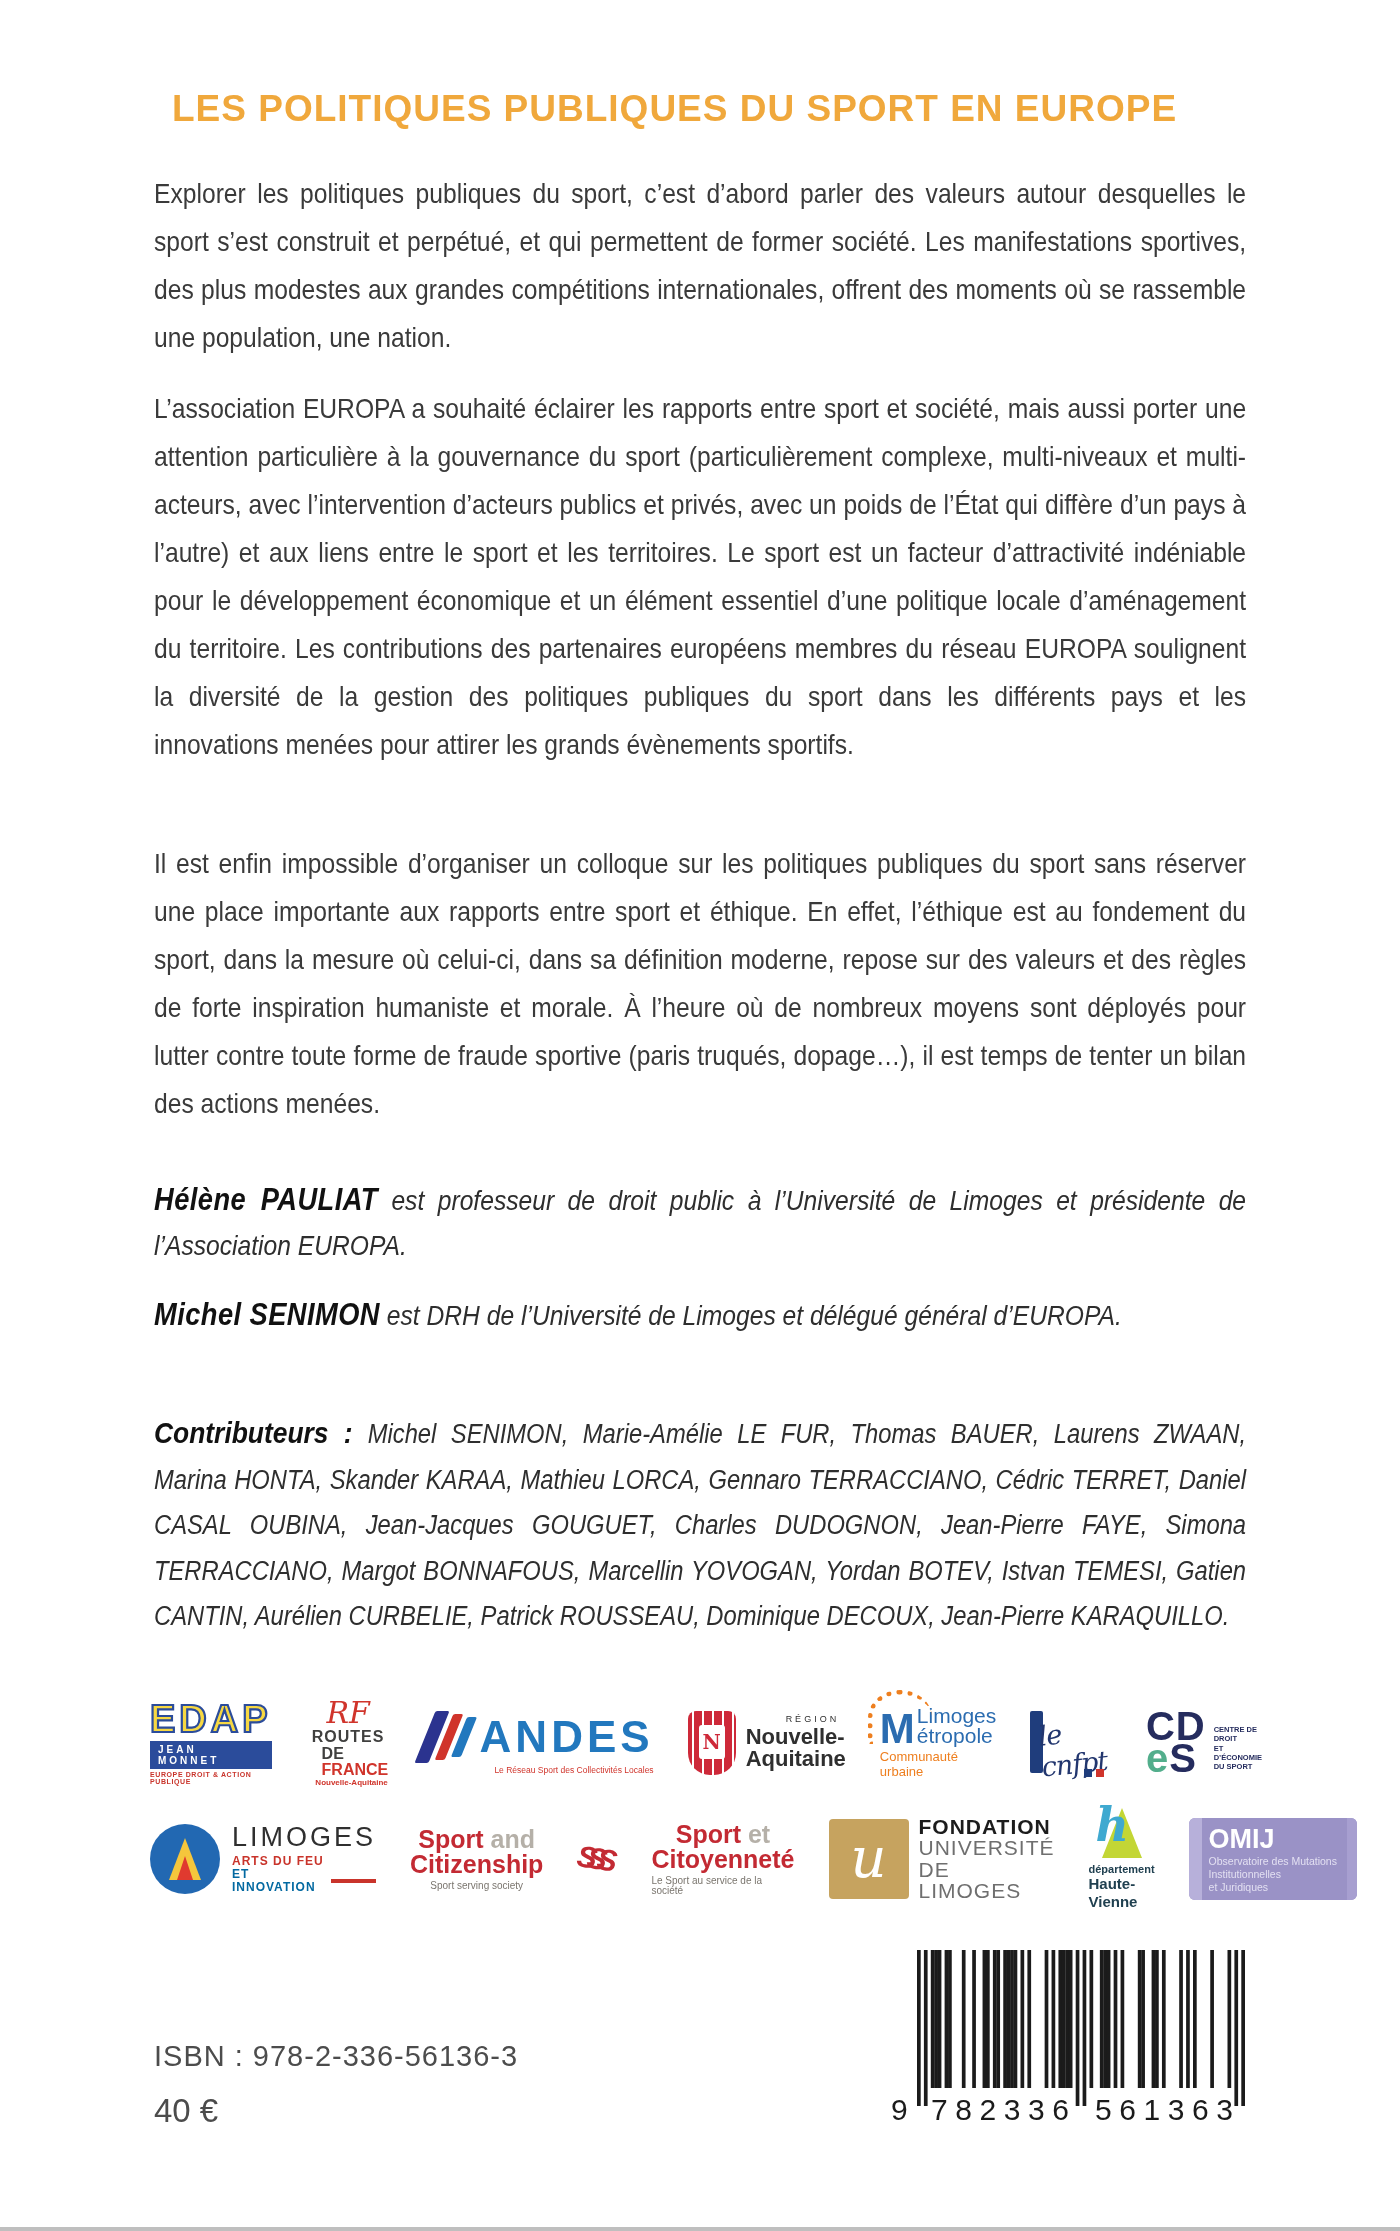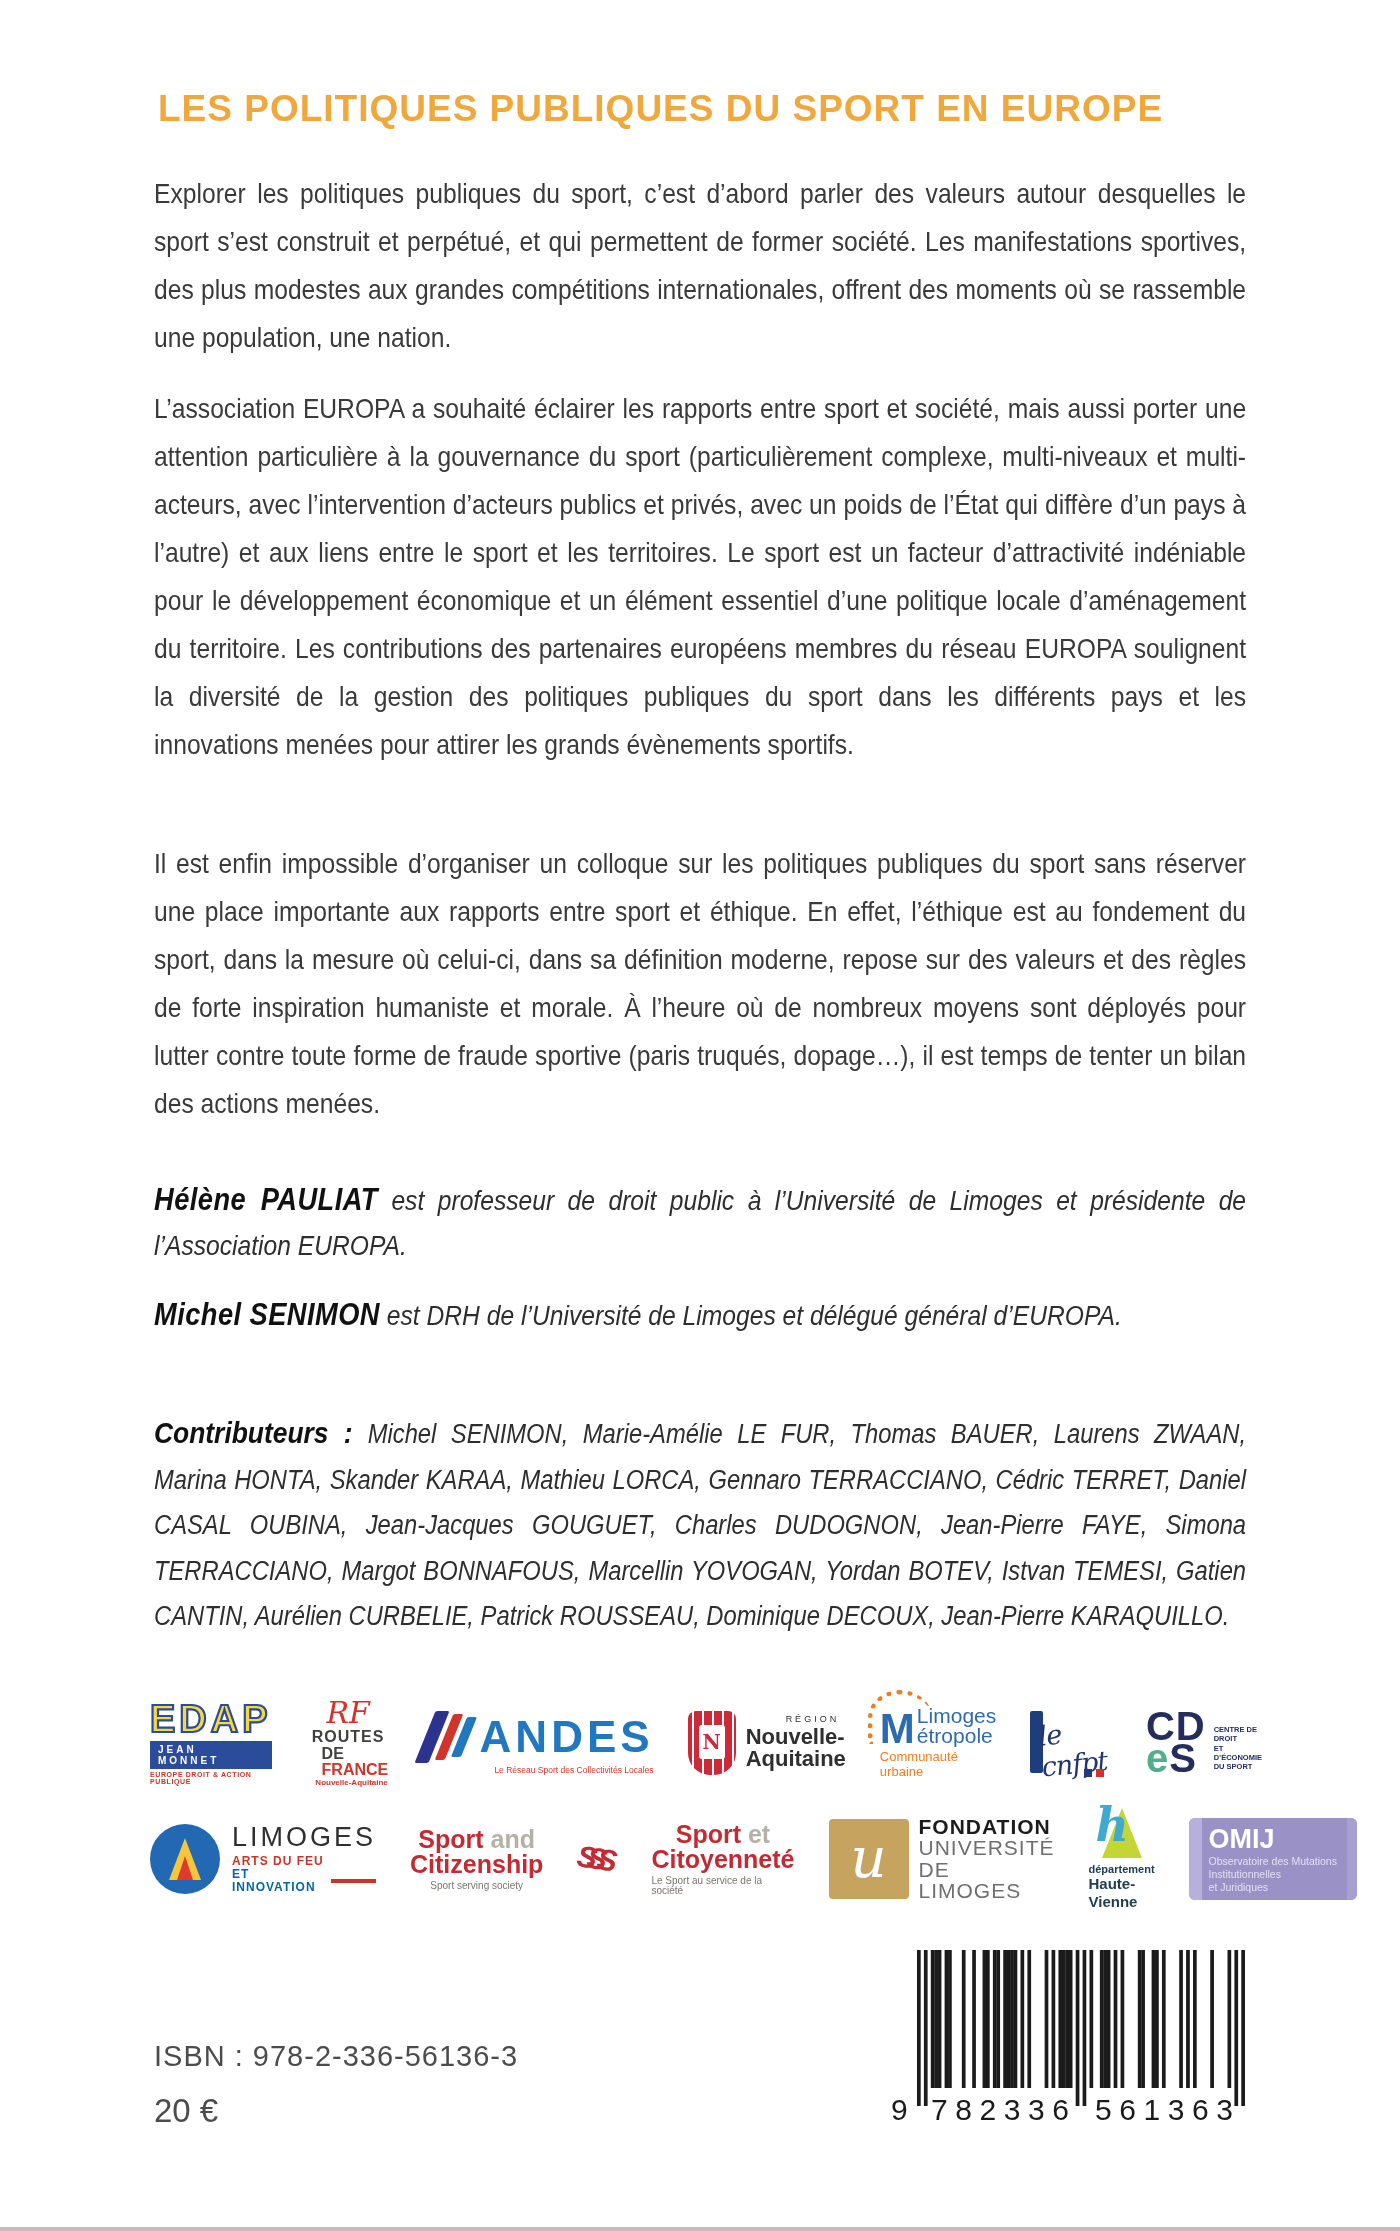--- a/index.html
+++ b/index.html
@@ -5,21 +5,21 @@
   :root{
     --orange:#F0A83C; --body:#3a3a3a; --edap-blue:#2B4C9B; --edap-yellow:#F7D842;
     --red:#D0342B; --andes-blue:#2278BE; --navy:#252C5E; --teal:#53AE8C;
     --met-orange:#EE7F1F; --met-blue:#2B6CB0; --purple:#8C85BF; --omij:#9A92C6;
     --slate:#3E4A56; --gold:#C6A35F;
   }
   *{margin:0;padding:0;box-sizing:border-box;}
   html,body{background:#888;}
   .page{position:relative;width:1400px;height:2231px;background:#ffffff;margin:0 auto;
     font-family:"Liberation Sans",sans-serif;overflow:hidden;}
-  .page-title{position:absolute;left:158px;top:88px;font-size:37px;font-weight:bold;
+  .page-title{position:absolute;left:172px;top:88px;font-size:37px;font-weight:bold;
     color:var(--orange);letter-spacing:1px;white-space:nowrap;}
   .copy{position:absolute;left:154px;width:1241px;transform:scaleX(0.88);transform-origin:0 0;
     text-align:justify;color:var(--body);font-size:28px;line-height:48px;font-weight:400;}
   .p1{top:170px;} .p2{top:385px;} .p3{top:840px;}
   .bio{position:absolute;left:154px;width:1241px;transform:scaleX(0.88);transform-origin:0 0;
     text-align:justify;font-style:italic;font-size:28px;line-height:45px;color:#2e2e2e;}
   .bio1{top:1177px;} .bio2{top:1292px;}
   .bio-name{font-weight:bold;font-size:31px;color:#111;font-style:italic;letter-spacing:.5px;}
   .contrib{position:absolute;left:154px;top:1410px;width:1241px;transform:scaleX(0.88);
     transform-origin:0 0;text-align:justify;font-style:italic;font-size:27px;line-height:45.5px;color:#2e2e2e;}
@@ -281,21 +281,21 @@
         <div class="omij-name">OMIJ</div>
         <div class="omij-lines">Observatoire des Mutations
 Institutionnelles
 et Juridiques</div>
       </div>
     </div>
 
   </div>
 
   <div class="isbn">ISBN : 978-2-336-56136-3</div>
-  <div class="price">20 €</div>
+  <div class="price">40 €</div>
 
   <svg class="barcode" id="barcode-svg" width="370" height="182" viewBox="0 0 370 182">
       <rect x="32.00" y="2" width="3.70" height="156" fill="#1b1b1b"></rect>
       <rect x="38.90" y="2" width="3.70" height="156" fill="#1b1b1b"></rect>
       <rect x="45.80" y="2" width="3.70" height="138" fill="#1b1b1b"></rect>
       <rect x="49.25" y="2" width="3.70" height="138" fill="#1b1b1b"></rect>
       <rect x="52.70" y="2" width="3.70" height="138" fill="#1b1b1b"></rect>
       <rect x="59.60" y="2" width="3.70" height="138" fill="#1b1b1b"></rect>
       <rect x="63.05" y="2" width="3.70" height="138" fill="#1b1b1b"></rect>
       <rect x="76.85" y="2" width="3.70" height="138" fill="#1b1b1b"></rect>

